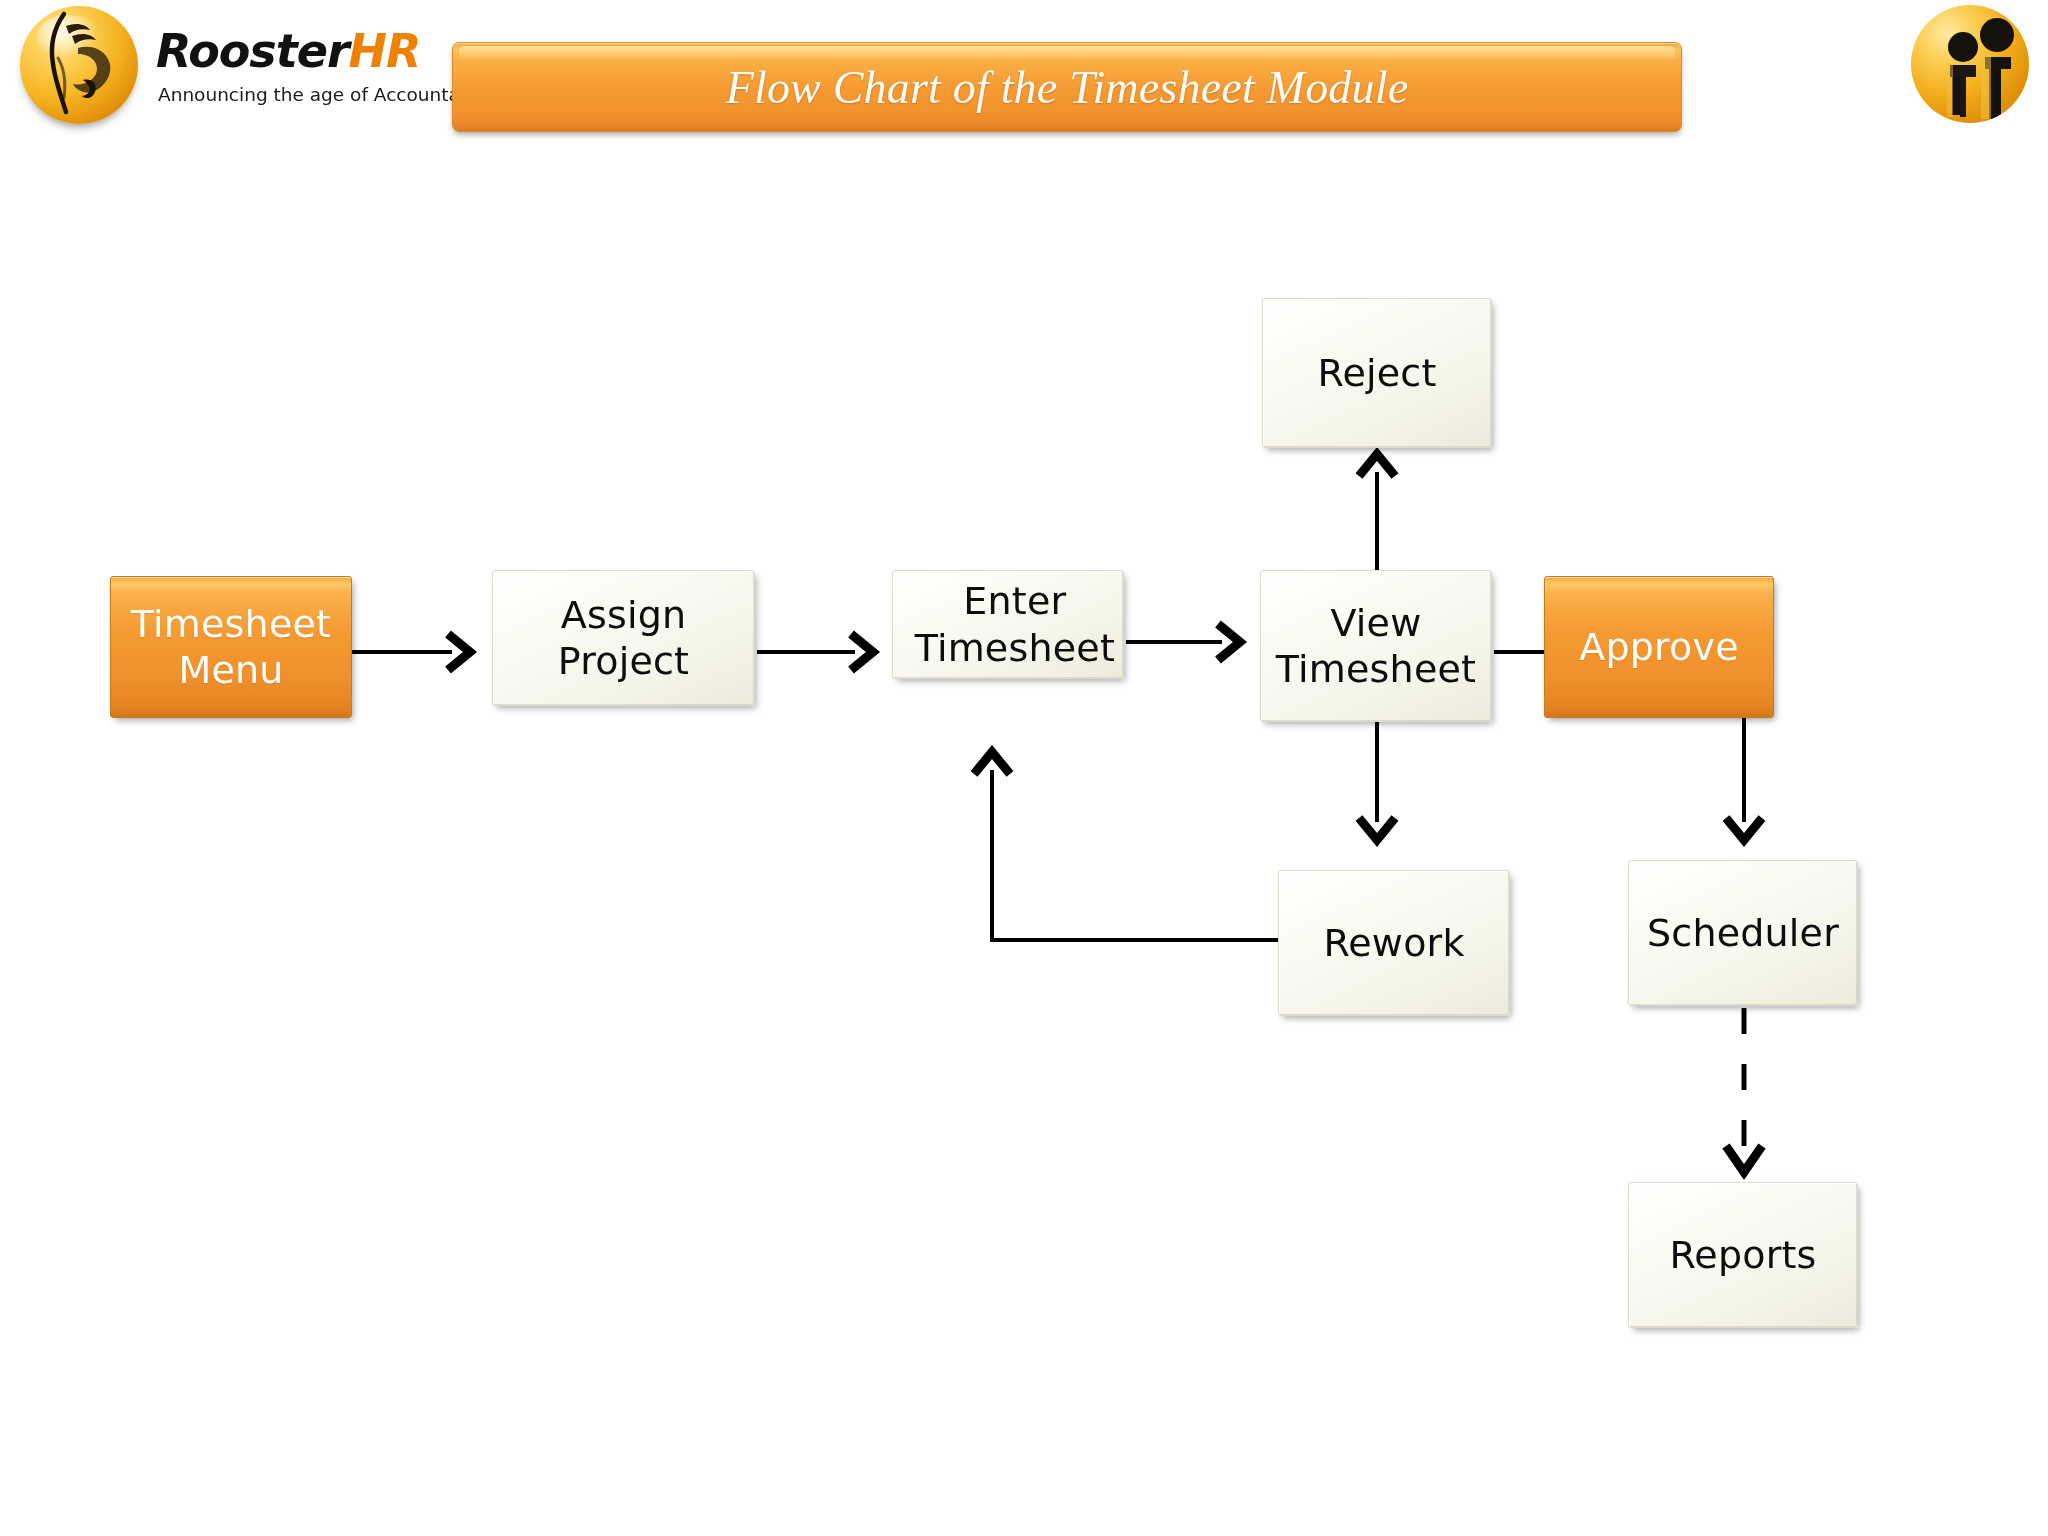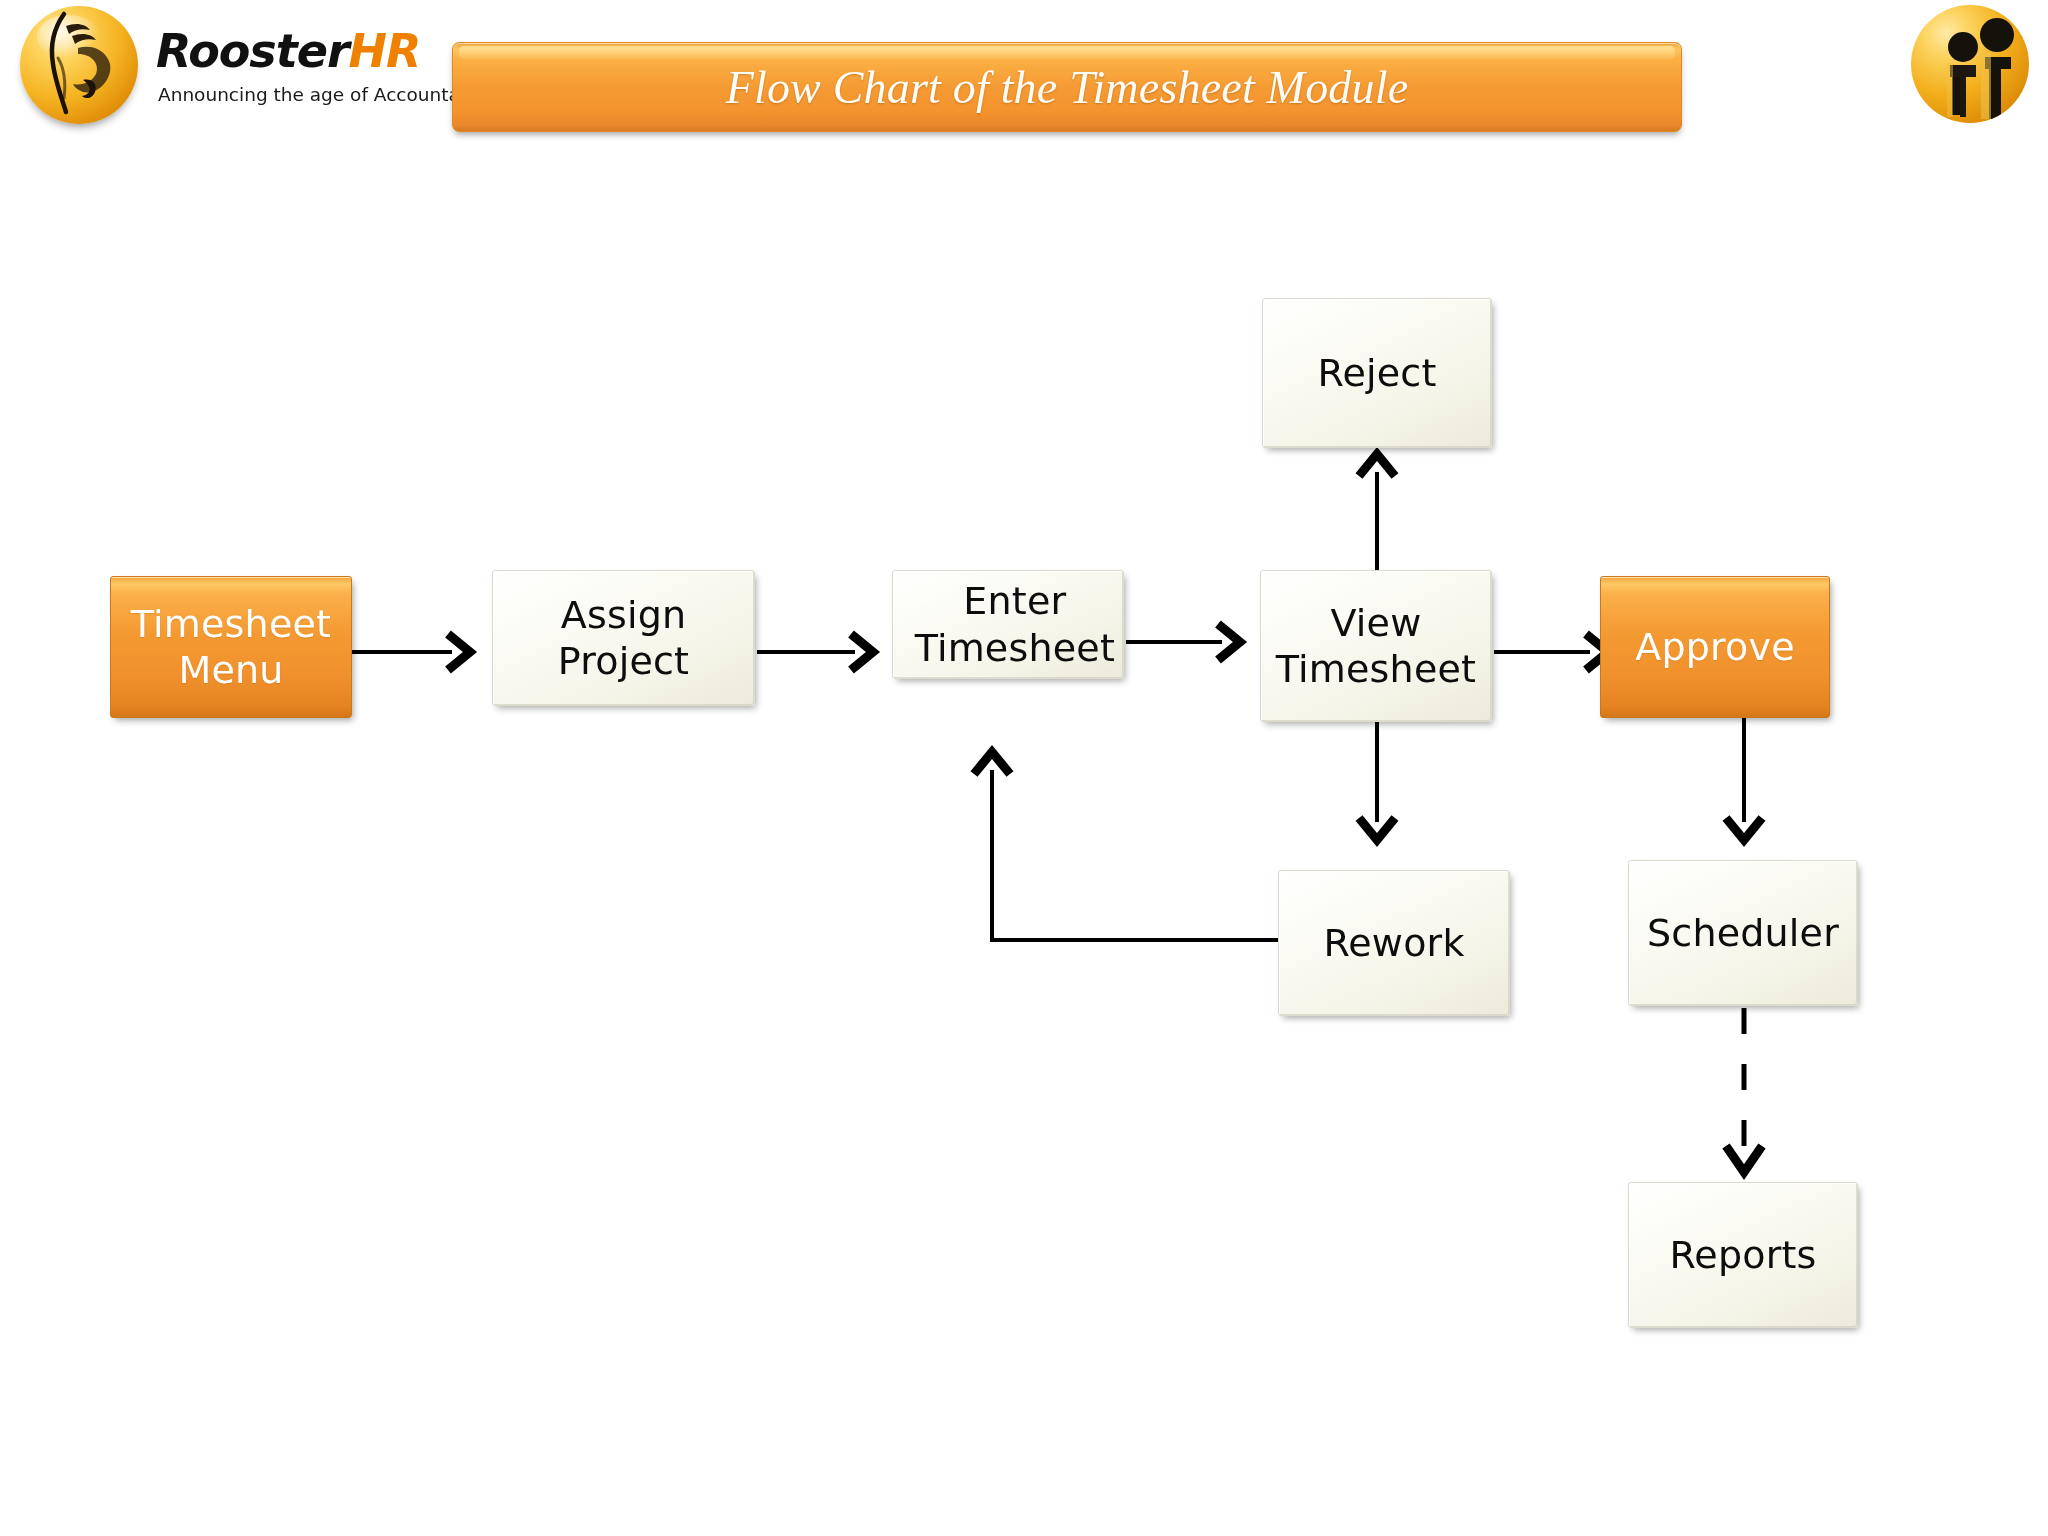--- a/index.html
+++ b/index.html
@@ -278,21 +278,21 @@
     <div class="node plain" style="left:892px; top:570px; width:232px; height:109px;justify-content:flex-end;">
       <span class="label">Enter
 Timesheet</span>
     </div>
 
     <div class="node plain" style="left:1260px; top:570px; width:232px; height:152px;">
       <span class="label">View
 Timesheet</span>
     </div>
 
-    <div class="node accent" style="left:1600px; top:576px; width:230px; height:142px;">
+    <div class="node accent" style="left:1544px; top:576px; width:230px; height:142px;">
       <span class="label">Approve</span>
     </div>
 
     <div class="node plain" style="left:1262px; top:298px; width:230px; height:150px; align-items:center;">
       <span class="label">Reject</span>
     </div>
 
     <div class="node plain" style="left:1278px; top:860px; width:232px; height:146px;margin-top:10px;">
       <span class="label">Rework</span>
     </div>

